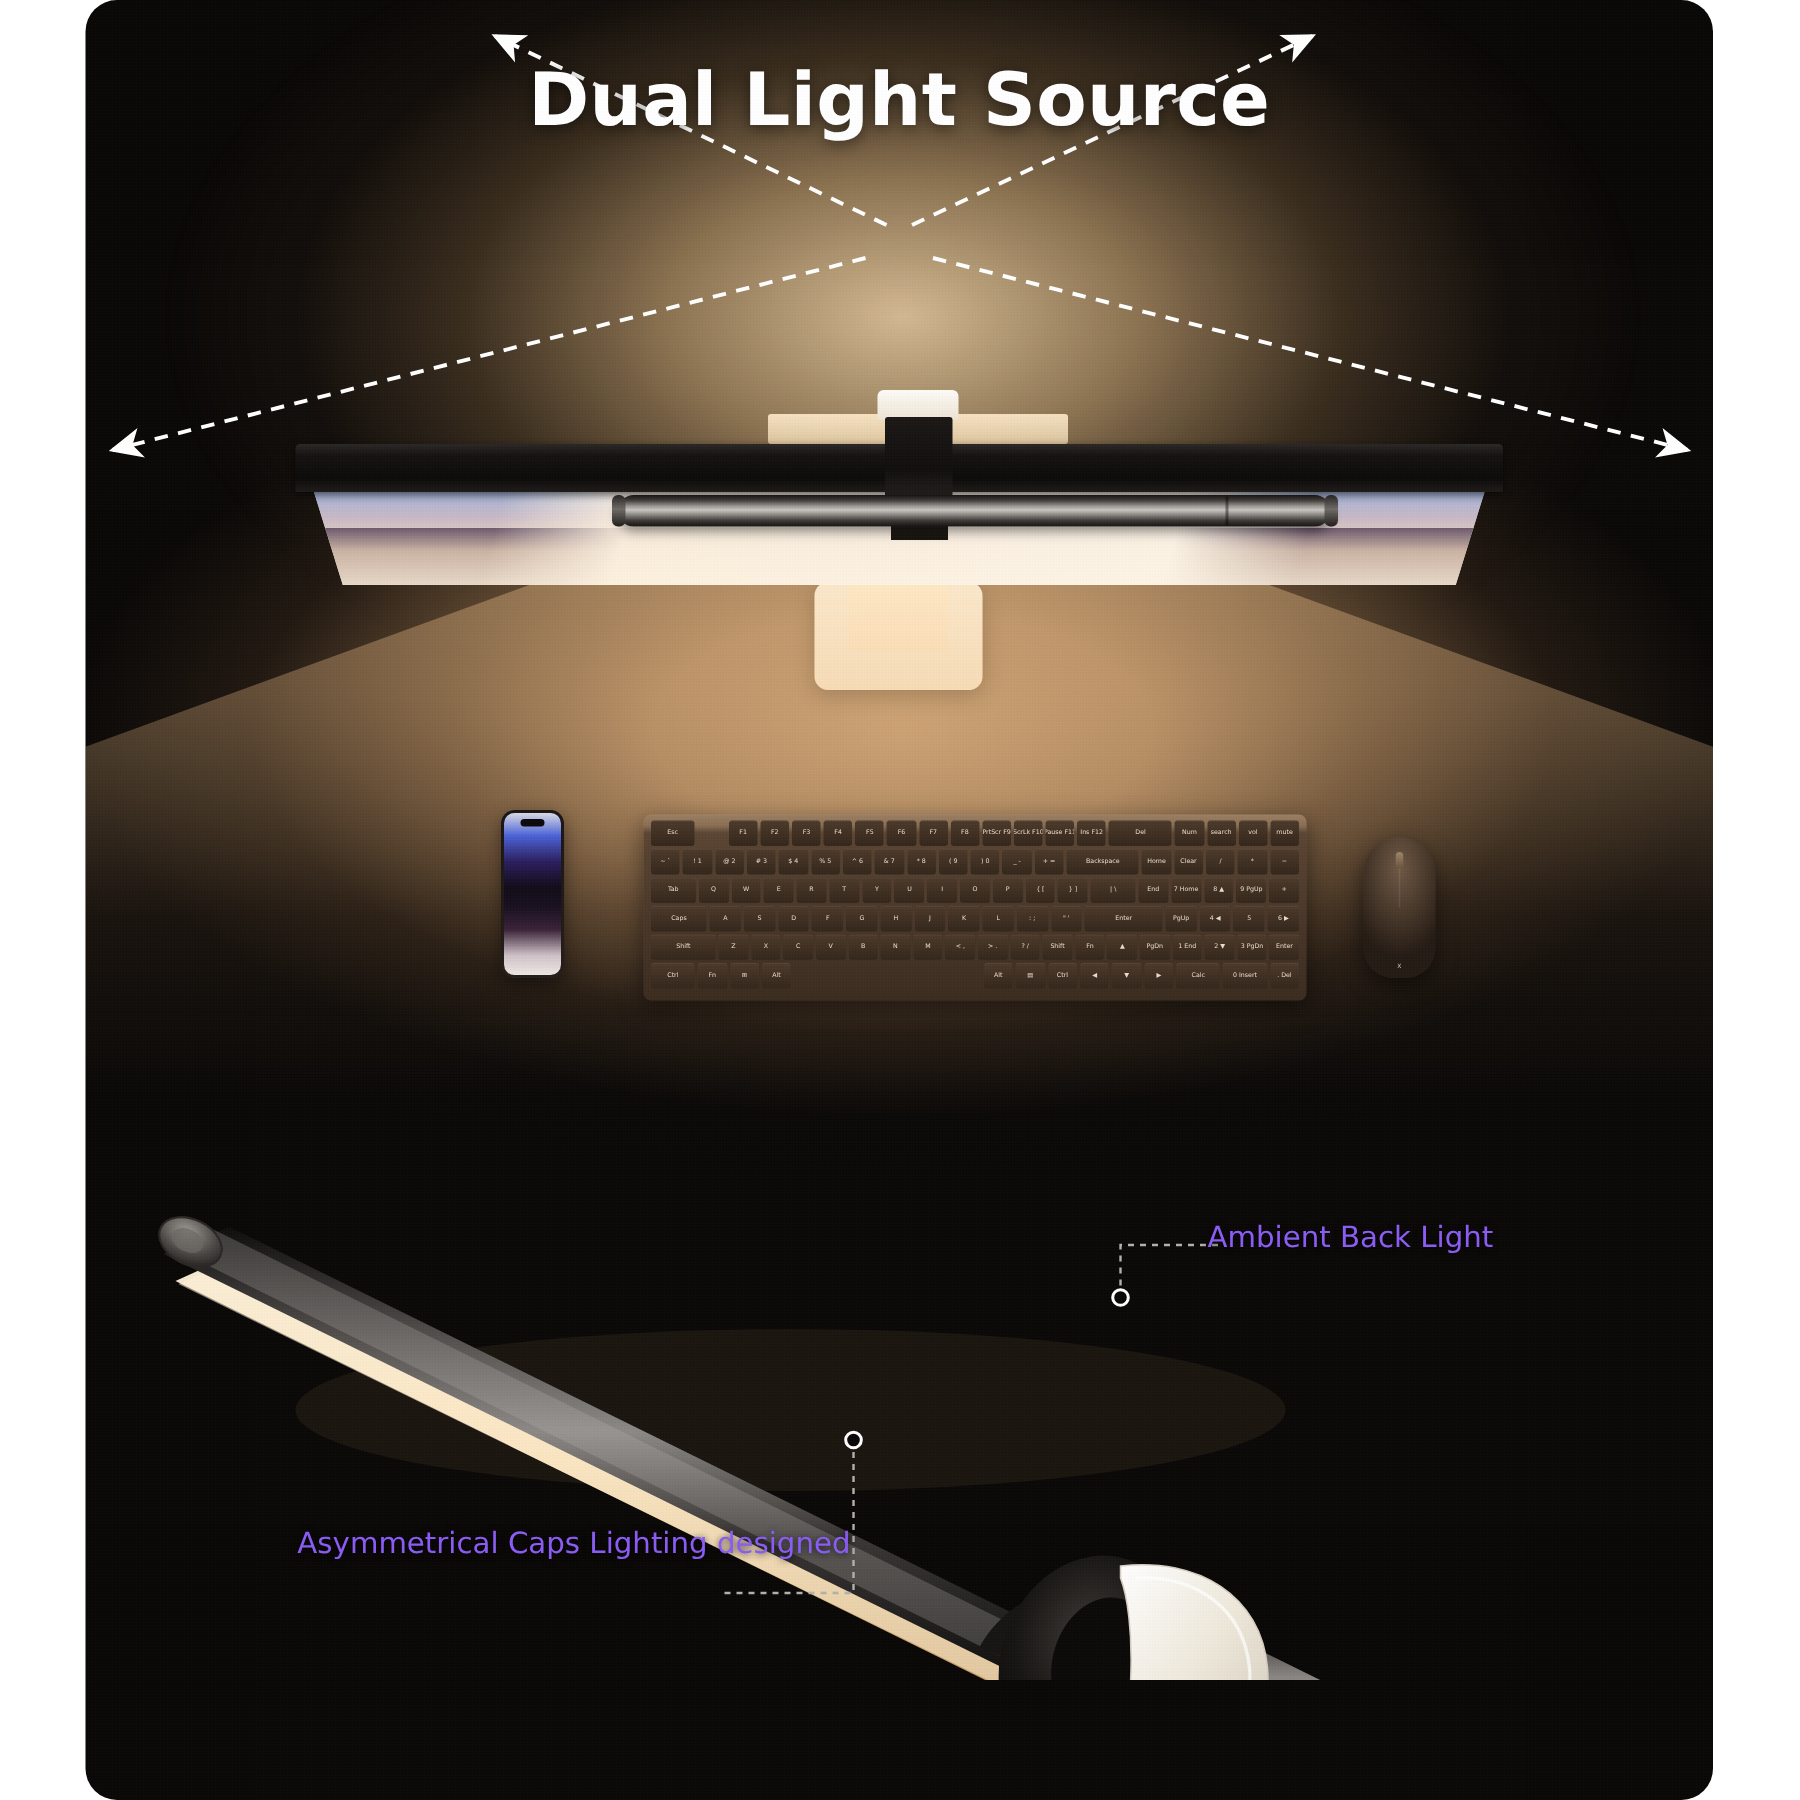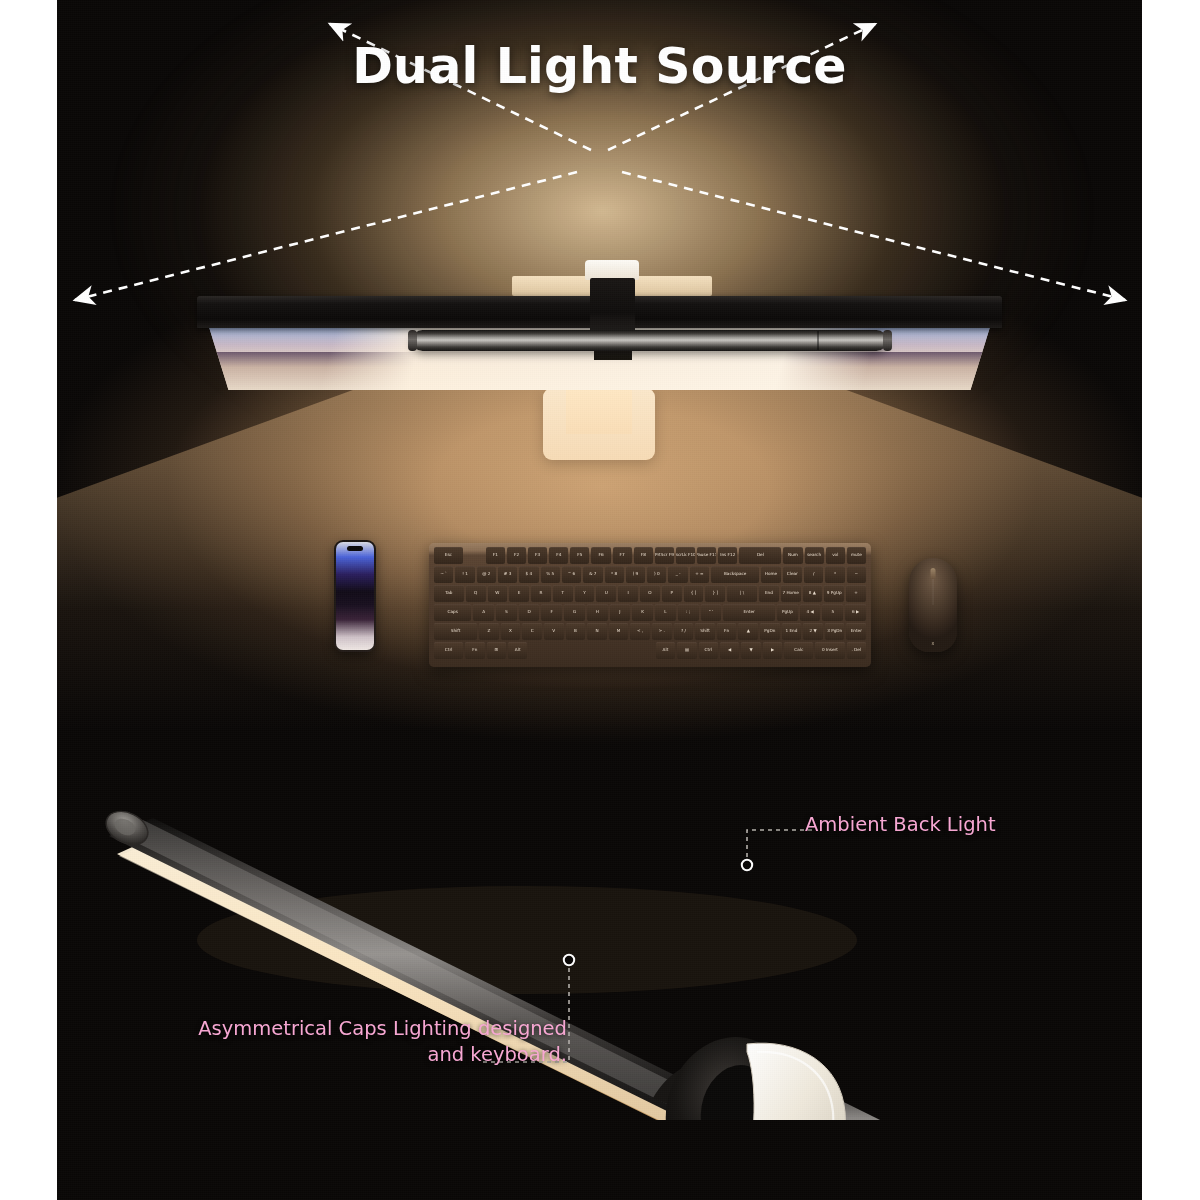--- a/index.html
+++ b/index.html
@@ -8,21 +8,21 @@
     width:1200px;height:1200px;overflow:hidden;
     font-family:"DejaVu Sans","Liberation Sans",sans-serif;
   }
   .stage{
     position:relative;width:1200px;height:1200px;
     background:#ffffff;overflow:hidden;
   }
   
   .canvas{
     position:absolute;left:57px;top:0;width:1085px;height:1200px;
-    background:#0a0807;overflow:hidden;
+    background:#0a0807;overflow:hidden;border-radius:21px;
   }
   
   .wallglow{
     position:absolute;left:-120px;top:-260px;width:1330px;height:760px;
     background:
       radial-gradient(ellipse 560px 330px at 50% 62%,
         rgba(255,224,176,0.82) 0%,
         rgba(226,185,130,0.60) 28%,
         rgba(150,116,74,0.34) 52%,
         rgba(70,52,33,0.14) 72%,
@@ -196,21 +196,21 @@
   .mouse-logo{
     position:absolute;left:50%;bottom:6px;transform:translateX(-50%);
     font-size:4px;color:#d8c6ad;letter-spacing:.2px;
   }
 
   
   .hero{position:absolute;left:0;top:800px;width:1085px;height:320px;}
 
   
   .callout{
-    position:absolute;color:#f9a8d4;font-size:19.5px;line-height:26px;
+    position:absolute;color:#8b5cf6;font-size:19.5px;line-height:26px;
     text-shadow:0 1px 5px rgba(0,0,0,.8);
   }
   .callout-back{left:748px;top:812px;text-align:left;}
   .callout-front{left:100px;top:1016px;width:410px;text-align:right;}
 
   .leader{position:absolute;left:0;top:780px;width:1085px;height:330px;}
 </style>
 </head>
 <body>
 
@@ -456,18 +456,17 @@
     </svg>
 
     <div class="title">Dual Light Source</div>
 
     <div class="callout callout-back">
       <div>Ambient Back Light</div>
     </div>
 
     <div class="callout callout-front">
       <div>Asymmetrical Caps Lighting designed</div>
-      <div>and keyboard.</div>
     </div>
 
     <div class="grain"></div>
   </div>
 </div>
 
 </body></html>

